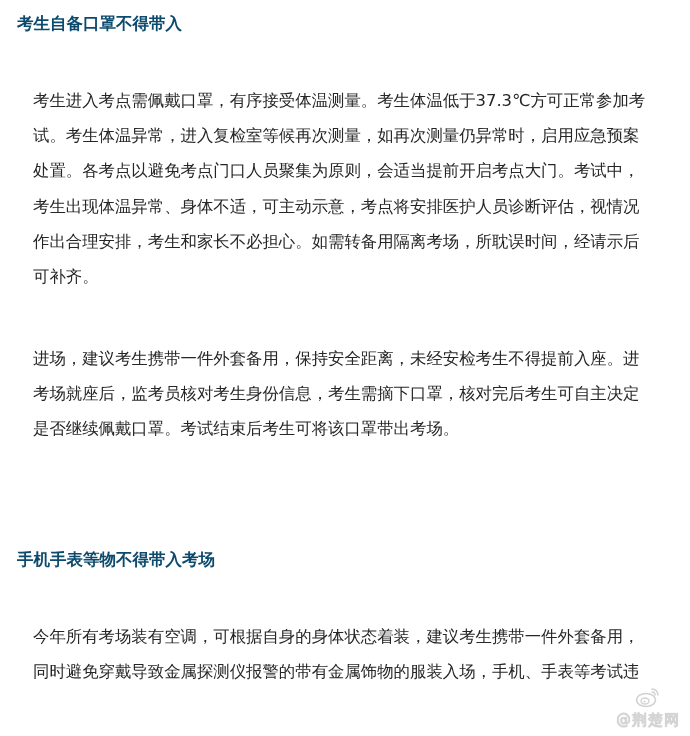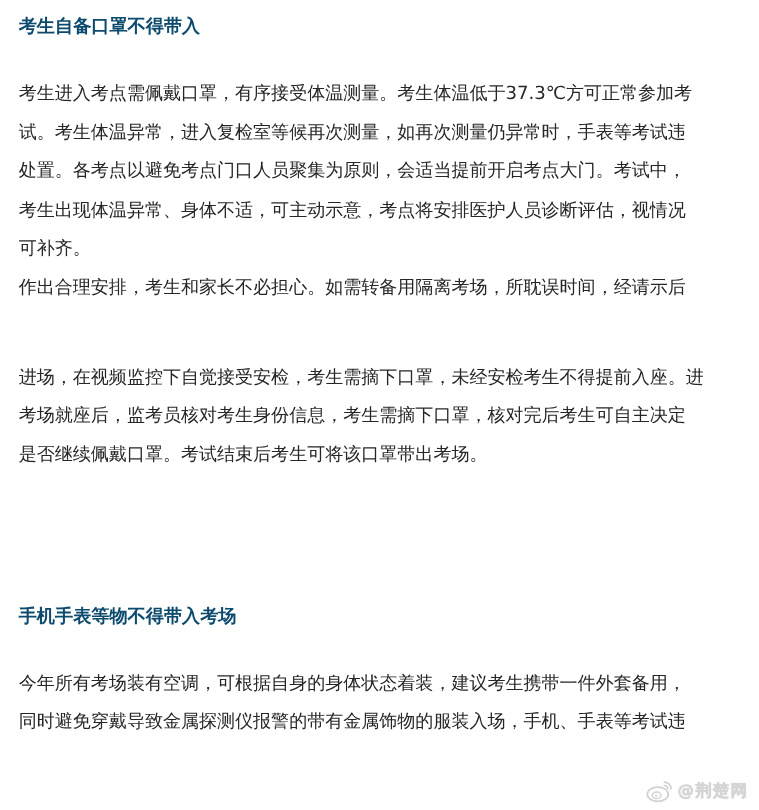--- a/index.html
+++ b/index.html
@@ -26,21 +26,21 @@
       font-size: 16.5px;
       line-height: 22px;
       color: #0c4a6e;
       margin: 0;
       letter-spacing: 0px;
     }
     .para {
       font-size: 16.4px;
       line-height: 35.2px;
       color: #262626;
-      margin: 0;
+      margin: 16px;
       text-align: justify;
       text-justify: inter-character;
     }
     #h1 { position: absolute; top: 13px; left: 0; }
     #p1 { position: absolute; top: 67px; left: 0; width: 656px; }
     #p2 { position: absolute; top: 325px; left: 0; width: 656px; }
     #h2 { position: absolute; top: 549px; left: 0; }
     #p3 { position: absolute; top: 603px; left: 0; width: 656px; }
 
     .line { display: block; white-space: nowrap; }
@@ -48,47 +48,48 @@
     .watermark {
       position: absolute;
       right: 10px;
       bottom: 6px;
       display: flex;
       align-items: center;
       gap: 3px;
       color: #c9c9c9;
       font-size: 15px;
       opacity: 0.95;
+      flex-direction: column;
     }
     .watermark svg { display: block; }
     .watermark .handle {
       font-weight: bold;
       color: #d3d3d3;
       text-shadow: 0 0 1px #b9b9b9;
       letter-spacing: 1px;
     }
   </style>
 </head>
 <body>
 
 <div class="article">
 
   <h2 id="h1" class="heading">考生自备口罩不得带入</h2>
 
   <p id="p1" class="para">
     <span class="line">考生进入考点需佩戴口罩，有序接受体温测量。考生体温低于37.3℃方可正常参加考</span>
-    <span class="line">试。考生体温异常，进入复检室等候再次测量，如再次测量仍异常时，手表等考试违</span>
+    <span class="line">试。考生体温异常，进入复检室等候再次测量，如再次测量仍异常时，启用应急预案</span>
     <span class="line">处置。各考点以避免考点门口人员聚集为原则，会适当提前开启考点大门。考试中，</span>
     <span class="line">考生出现体温异常、身体不适，可主动示意，考点将安排医护人员诊断评估，视情况</span>
+    <span class="line">作出合理安排，考生和家长不必担心。如需转备用隔离考场，所耽误时间，经请示后</span>
     <span class="line">可补齐。</span>
-    <span class="line">作出合理安排，考生和家长不必担心。如需转备用隔离考场，所耽误时间，经请示后</span>
   </p>
 
   <p id="p2" class="para">
-    <span class="line">进场，在视频监控下自觉接受安检，考生需摘下口罩，未经安检考生不得提前入座。进</span>
+    <span class="line">进场，建议考生携带一件外套备用，保持安全距离，未经安检考生不得提前入座。进</span>
     <span class="line">考场就座后，监考员核对考生身份信息，考生需摘下口罩，核对完后考生可自主决定</span>
     <span class="line">是否继续佩戴口罩。考试结束后考生可将该口罩带出考场。</span>
   </p>
 
   <h2 id="h2" class="heading">手机手表等物不得带入考场</h2>
 
   <p id="p3" class="para">
     <span class="line">今年所有考场装有空调，可根据自身的身体状态着装，建议考生携带一件外套备用，</span>
     <span class="line">同时避免穿戴导致金属探测仪报警的带有金属饰物的服装入场，手机、手表等考试违</span>
   </p>

